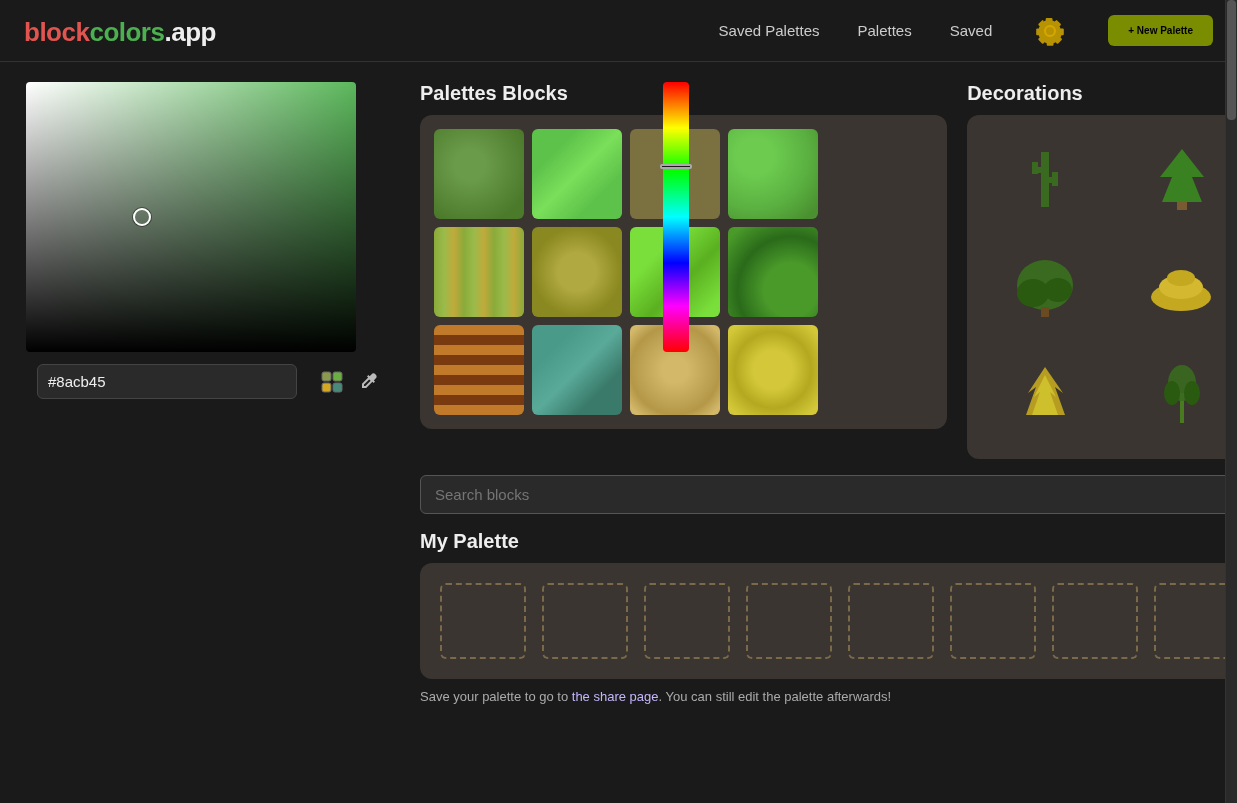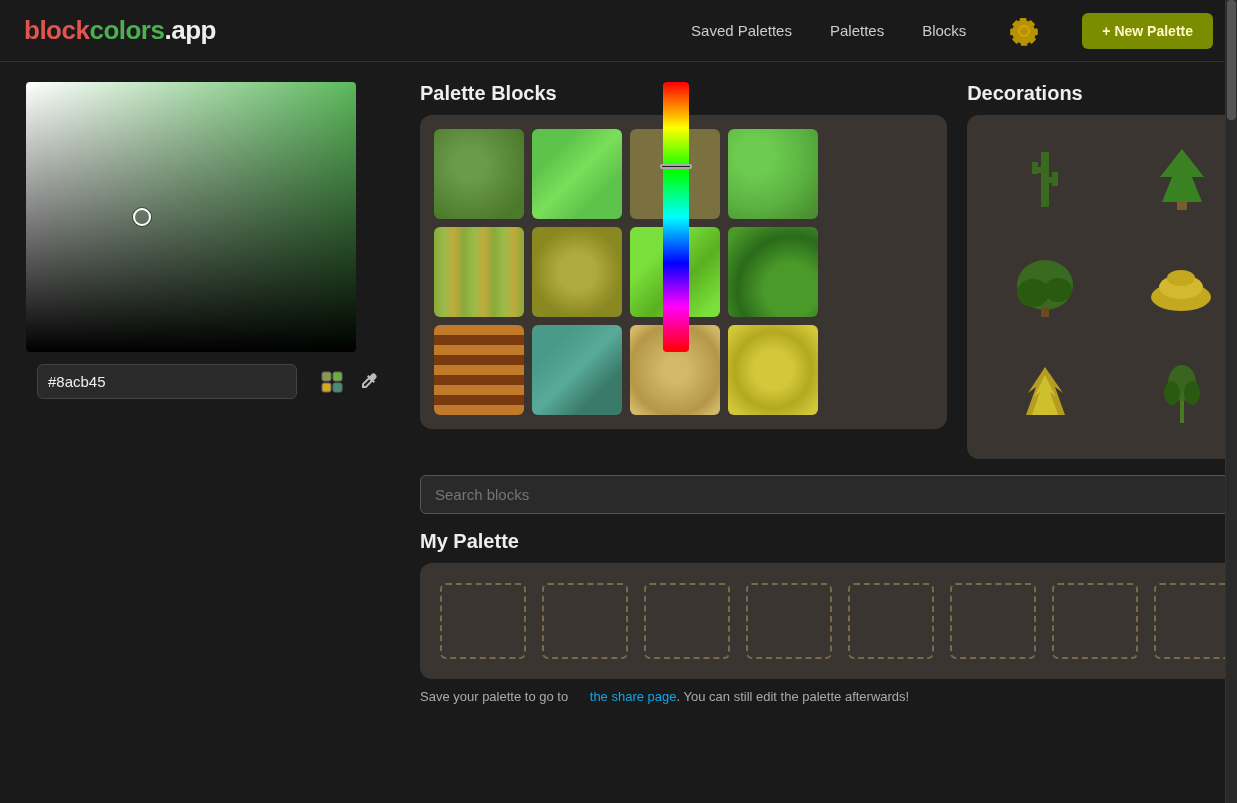--- a/index.html
+++ b/index.html
@@ -7,23 +7,22 @@
       background: #1a1a1a;
       font-family: Arial, sans-serif;
       color: #eee;
       min-height: 803px;
       overflow-x: hidden;
     }
 
     
     #header {
       display: flex;
-      align-items: center;
       justify-content: space-between;
-      padding: 8px 24px;
+      padding: 17px 24px;
       height: 62px;
       background: #1a1a1a;
       border-bottom: 1px solid #333;
     }
     #logo {
       font-size: 26px;
       font-weight: bold;
       letter-spacing: -0.5px;
     }
     #logo .block { color: #e05550; }
@@ -48,25 +47,25 @@
       background: none;
       border: none;
       cursor: pointer;
       display: flex;
       align-items: center;
       justify-content: center;
     }
 
     #new-palette-btn {
       background: #7a8c00;
-      color: #fef9c3;
+      color: #000000;
       border: none;
       border-radius: 6px;
       padding: 10px 20px;
-      font-size: 14px;
+      font-size: 10px;
       font-weight: bold;
       cursor: pointer;
       display: flex;
       align-items: center;
       gap: 6px;
     }
 
     
     #main {
       display: flex;
@@ -336,21 +335,21 @@
 </head>
 <body>
 
 <header id="header">
   <div id="logo">
     <span class="block">block</span><span class="colors">colors</span><span class="app">.app</span>
   </div>
   <nav id="nav">
     <a class="nav-link">Saved Palettes</a>
     <a class="nav-link">Palettes</a>
-    <a class="nav-link">Blocks</a>
+    <a class="nav-link">Saved</a>
     <button id="gear-btn">
       <svg class="gear-svg" viewBox="0 0 32 32" fill="#d4a800">
         <path d="M16 10a6 6 0 1 0 0 12A6 6 0 0 0 16 10zm0 10a4 4 0 1 1 0-8 4 4 0 0 1 0 8z"></path>
         <path d="M28 13.5h-1.6a10.7 10.7 0 0 0-.9-2.2l1.1-1.1a1 1 0 0 0 0-1.4l-3.4-3.4a1 1 0 0 0-1.4 0l-1.1 1.1a10.7 10.7 0 0 0-2.2-.9V4a1 1 0 0 0-1-1h-4.8a1 1 0 0 0-1 1v1.6a10.7 10.7 0 0 0-2.2.9L9.4 5.4a1 1 0 0 0-1.4 0L4.6 8.8a1 1 0 0 0 0 1.4l1.1 1.1a10.7 10.7 0 0 0-.9 2.2H3.2a1 1 0 0 0-1 1V19.3a1 1 0 0 0 1 1h1.6a10.7 10.7 0 0 0 .9 2.2l-1.1 1.1a1 1 0 0 0 0 1.4l3.4 3.4a1 1 0 0 0 1.4 0l1.1-1.1a10.7 10.7 0 0 0 2.2.9v1.6a1 1 0 0 0 1 1h4.8a1 1 0 0 0 1-1v-1.6a10.7 10.7 0 0 0 2.2-.9l1.1 1.1a1 1 0 0 0 1.4 0l3.4-3.4a1 1 0 0 0 0-1.4l-1.1-1.1a10.7 10.7 0 0 0 .9-2.2H28.8a1 1 0 0 0 1-1V14.5a1 1 0 0 0-1-1z" opacity="0.85"></path>
       </svg>
     </button>
     <button id="new-palette-btn">+ New Palette</button>
   </nav>
 </header>
 
@@ -386,21 +385,21 @@
         </button>
       </div>
     </div>
   </div>
 
   <div id="right-panel">
 
     <div class="section-row">
 
       <div id="matching-blocks-section">
-        <div class="section-title">Palette Blocks</div>
+        <div class="section-title">Palettes Blocks</div>
         <div id="blocks-grid-wrapper">
           <div id="blocks-grid">
 
             <div class="block-item" style="background: radial-gradient(circle at 40% 40%, #6a9b4a 20%, #5a8a3a 50%, #4a7a2a 80%); image-rendering: pixelated;"></div>
             <div class="block-item" style="background: linear-gradient(135deg, #5dc24a 25%, #7adf5a 50%, #5dc24a 75%);"></div>
             <div class="block-item" style="background: #7a7040;"></div>
             <div class="block-item" style="background: radial-gradient(circle at 30% 30%, #6dcc50 20%, #5ab040 60%, #4a9030 90%);"></div>
 
             <div class="block-item" style="background: repeating-linear-gradient(90deg, #8aaa3a 0px, #9abb4a 10px, #c0aa3a 20px, #8aaa3a 30px);"></div>
             <div class="block-item" style="background: radial-gradient(ellipse at 50% 50%, #b0a840 30%, #8a8820 70%);"></div>
@@ -477,21 +476,21 @@
         <div class="palette-slot"></div>
         <div class="palette-slot"></div>
         <div class="palette-slot"></div>
         <div class="palette-slot"></div>
         <div class="palette-slot"></div>
         <div class="palette-slot"></div>
         <div class="palette-slot"></div>
         <div class="palette-slot"></div>
       </div>
       <p id="save-note" style="font-size:13px; color:#aaa; margin-top:10px;">
-        Save your palette to go to <a href="#" style="color:#0ea5e9; text-decoration:none;margin-left:18px;">the share page</a>. You can still edit the palette afterwards!
+        Save your palette to go to <a href="#" style="color:#c4b5fd; text-decoration:none;">the share page</a>. You can still edit the palette afterwards!
       </p>
     </div>
 
   </div>
 </div>
 
 <div style="position:fixed; right:0; top:0; bottom:0; width:12px; background:#2a2a2a; border-left:1px solid #333;">
   <div style="position:absolute; top:0; left:1px; right:1px; height:120px; background:#555; border-radius:4px;"></div>
 </div>
 

